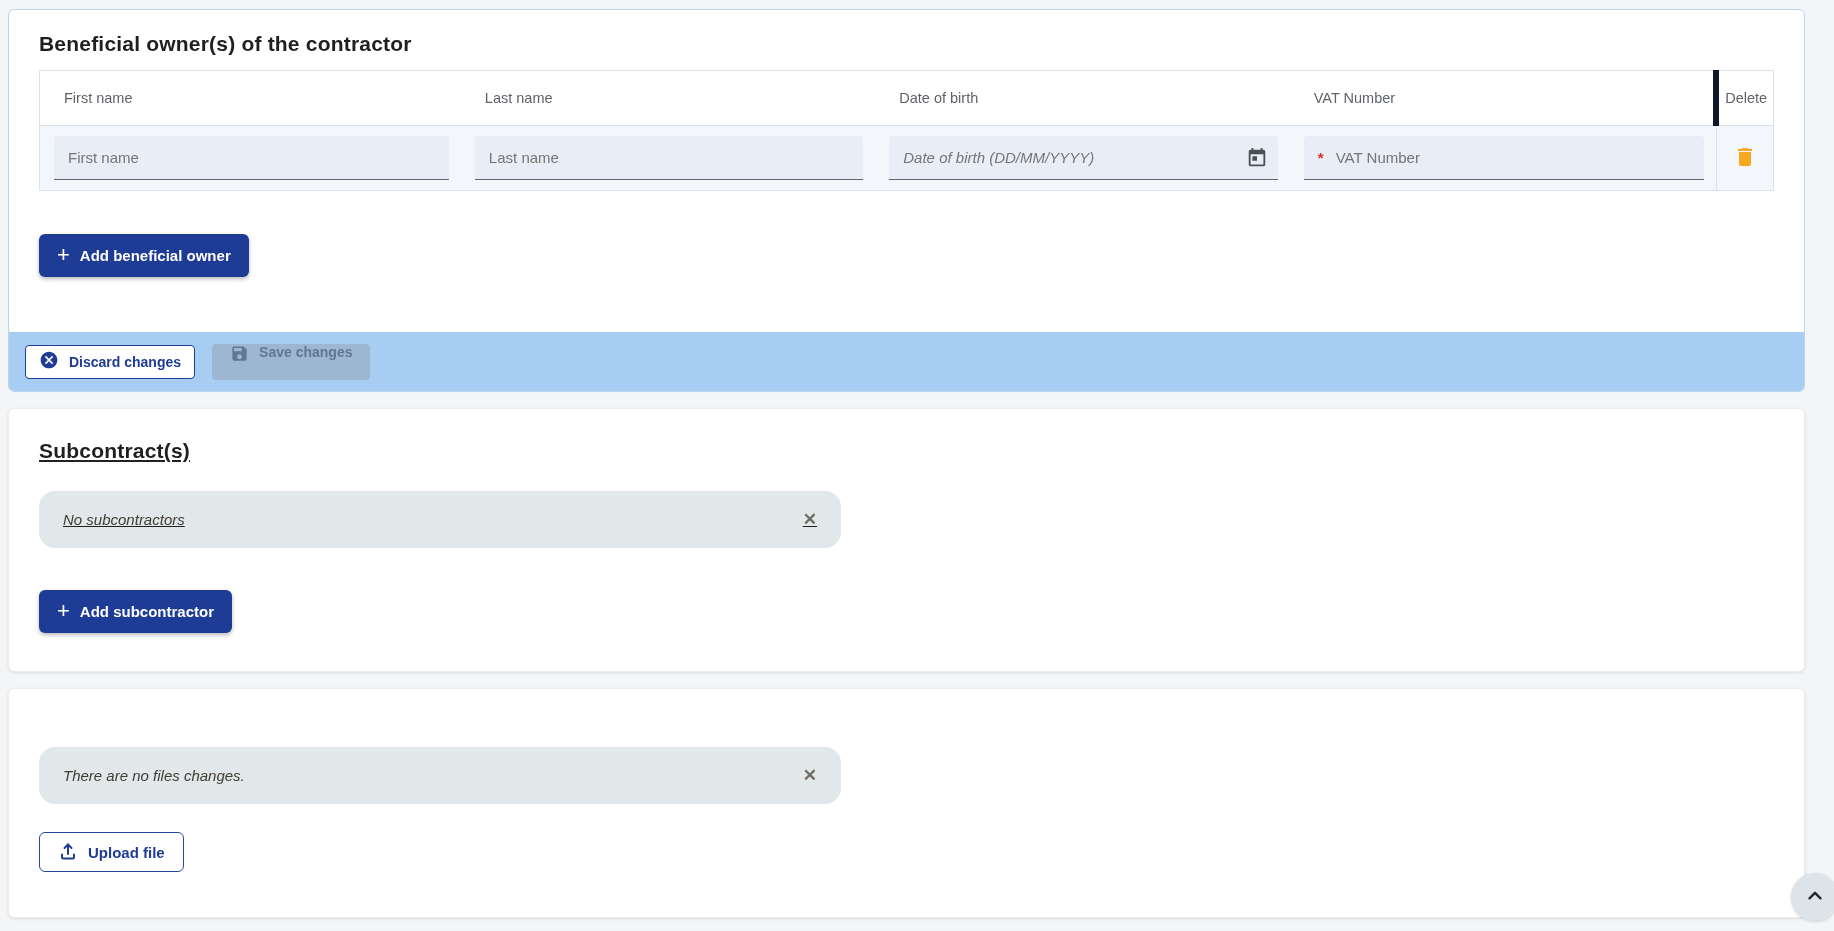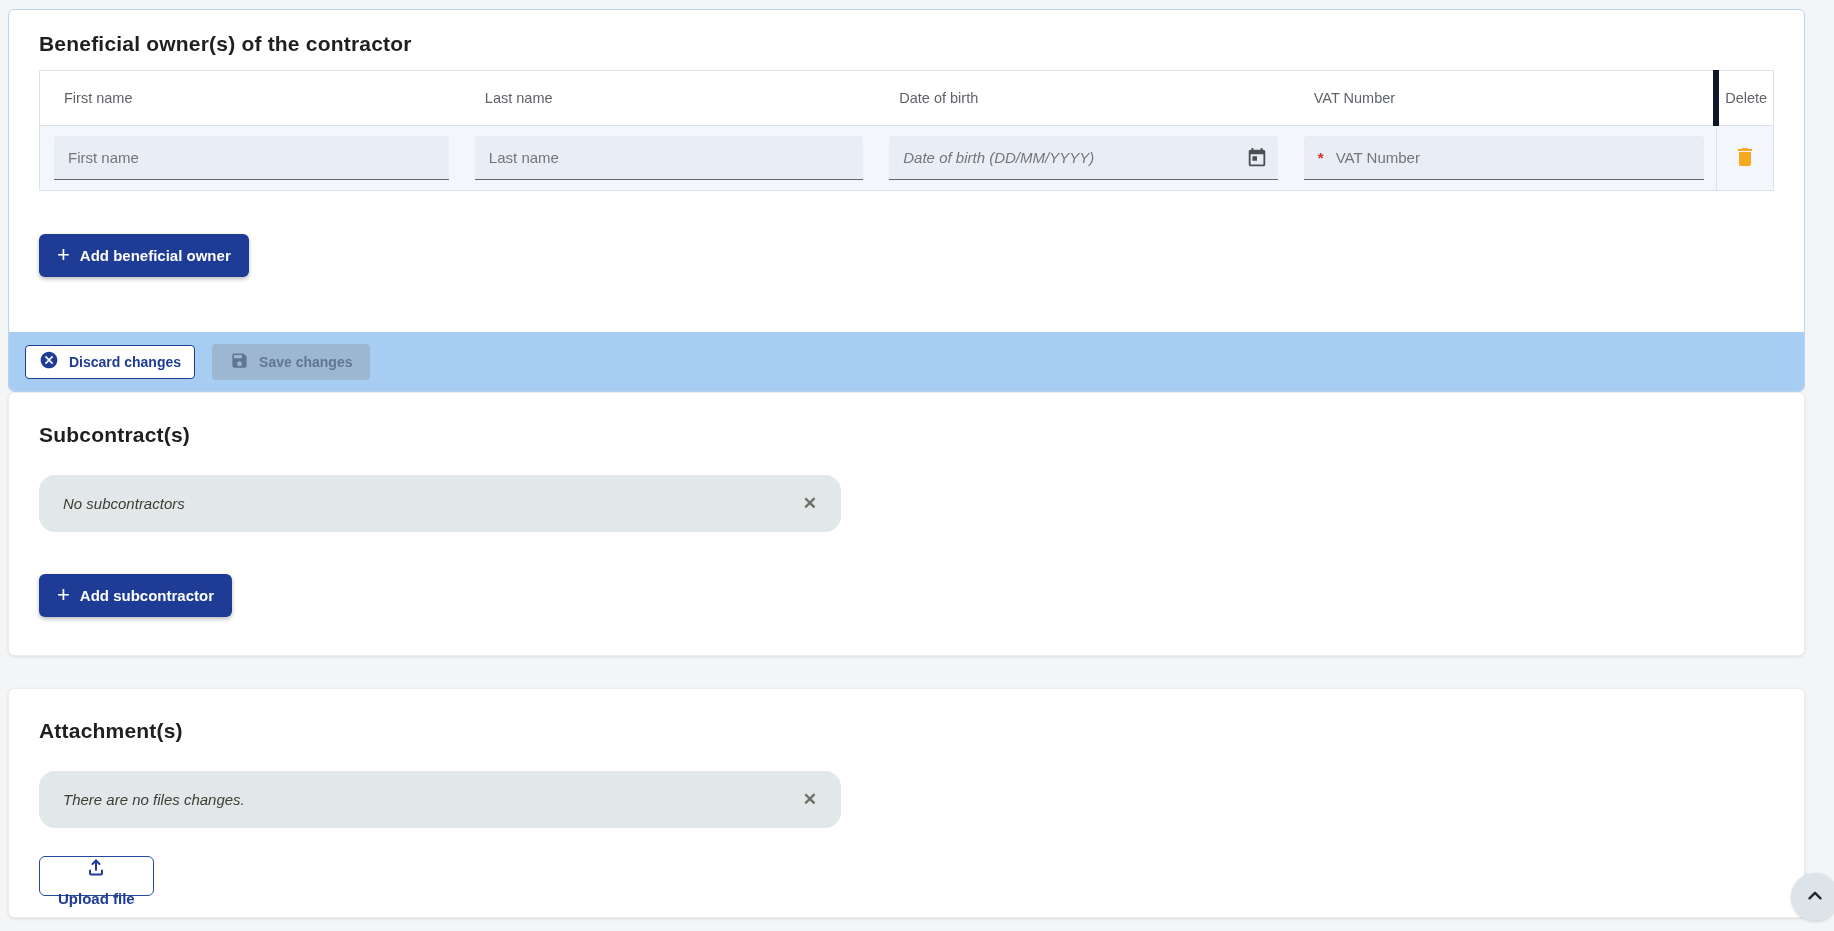--- a/index.html
+++ b/index.html
@@ -28,31 +28,31 @@
   .filled-input.with-req { padding-left: 32px; }
   .req-marker { position: absolute; left: 14px; top: 13px; color: #d93025; font-size: 15px; font-weight: 700; pointer-events: none; }
   .dp-toggle { position: absolute; right: 6px; top: 8px; width: 30px; height: 30px; border: none; background: transparent; cursor: pointer; display: flex; align-items: center; justify-content: center; }
   .icon-btn { border: none; background: transparent; cursor: pointer; display: inline-flex; align-items: center; justify-content: center; width: 36px; height: 36px; }
 
   .btn-primary { display: inline-flex; align-items: center; gap: 10px; height: 43px; padding: 0 18px; background: #1e3c96; color: #fff; border: none; border-radius: 6px; font-family: "Liberation Sans", sans-serif; font-size: 15px; font-weight: 700; cursor: pointer; box-shadow: 0 2px 4px rgba(0,0,0,.28); margin-top: 43px; }
   .plus-glyph { font-size: 22px; font-weight: 400; line-height: 1; margin-top: -2px; }
 
   .action-bar { margin-top: auto; height: 59px; background: #a8cdf3; display: flex; align-items: center; padding: 0 16px; gap: 17px; }
   .btn-outline-sm { display: inline-flex; align-items: center; gap: 10px; height: 34px; padding: 0 13px; background: #fff; color: #1e3c96; border: 1px solid #1e3c96; border-radius: 4px; font-family: "Liberation Sans", sans-serif; font-size: 14px; font-weight: 700; cursor: pointer; }
-  .btn-disabled { display: inline-flex; align-items: center; gap: 10px; height: 36px; padding: 0 18px; background: #9db7d2; color: #617790; border: none; border-radius: 4px; font-family: "Liberation Sans", sans-serif; font-size: 14px; font-weight: 700; cursor: default; }
+  .btn-disabled { display: inline-flex; align-items: flex-start; gap: 10px; height: 36px; padding: 0 18px; background: #9db7d2; color: #617790; border: none; border-radius: 4px; font-family: "Liberation Sans", sans-serif; font-size: 14px; font-weight: 700; cursor: default; }
 
   
-  .card.sub { top: 392px; height: 264px; padding: 30px; }
+  .card.sub { top: 408px; height: 264px; padding: 30px; text-decoration: underline; }
   .card.att { top: 688px; height: 230px; padding: 30px; }
   .empty-alert { width: 802px; height: 57px; margin-top: 28px; background: #e2e7e9; border-radius: 16px; display: flex; align-items: center; padding: 0 20px 0 24px; }
   .empty-alert .msg { font-style: italic; font-size: 15px; color: #3f3d35; }
   .alert-close { margin-left: auto; border: none; background: transparent; cursor: pointer; font-size: 17px; font-weight: 700; color: #716e64; line-height: 1; padding: 4px; }
   .card.sub .btn-primary { margin-top: 42px; }
 
-  .btn-outline { display: inline-flex; align-items: center; gap: 10px; height: 40px; padding: 0 18px; margin-top: 28px; background: #fff; color: #1e3c96; border: 1.5px solid #2747a0; border-radius: 6px; font-family: "Liberation Sans", sans-serif; font-size: 15px; font-weight: 700; cursor: pointer; flex-direction: column; }
+  .btn-outline { display: inline-flex; align-items: center; gap: 10px; height: 40px; padding: 8px 18px; margin-top: 28px; background: #fff; color: #1e3c96; border: 1.5px solid #2747a0; border-radius: 6px; font-family: "Liberation Sans", sans-serif; font-size: 15px; font-weight: 700; cursor: pointer; }
 
   
   .fab-top { position: absolute; left: 1791px; top: 873px; width: 48px; height: 48px; border-radius: 50%; background: #dce3e9; border: none; cursor: pointer; display: flex; align-items: center; justify-content: center; box-shadow: 0 1px 3px rgba(0,0,0,.15); }
 </style>
 </head>
 <body>
 
 <div class="page">
 
   <section class="card editing">
@@ -153,21 +153,20 @@
         <span>✕</span>
       </button>
     </div>
     <button class="btn-primary">
       <span class="plus-glyph">+</span>
       <span>Add subcontractor</span>
     </button>
   </section>
 
   <section class="card plain att">
-    <h2 class="section-title">Attachment(s)</h2>
     <div class="empty-alert">
       <span class="msg">There are no files changes.</span>
       <button class="alert-close">
         <span>✕</span>
       </button>
     </div>
     <button class="btn-outline">
       <span>
         <svg width="20" height="20" viewBox="0 0 20 20" fill="none" stroke="#1e3c96" stroke-width="2" stroke-linecap="round" stroke-linejoin="round">
           <path d="M4 13.5v2.5a1.5 1.5 0 0 0 1.5 1.5h9a1.5 1.5 0 0 0 1.5-1.5v-2.5"></path>

